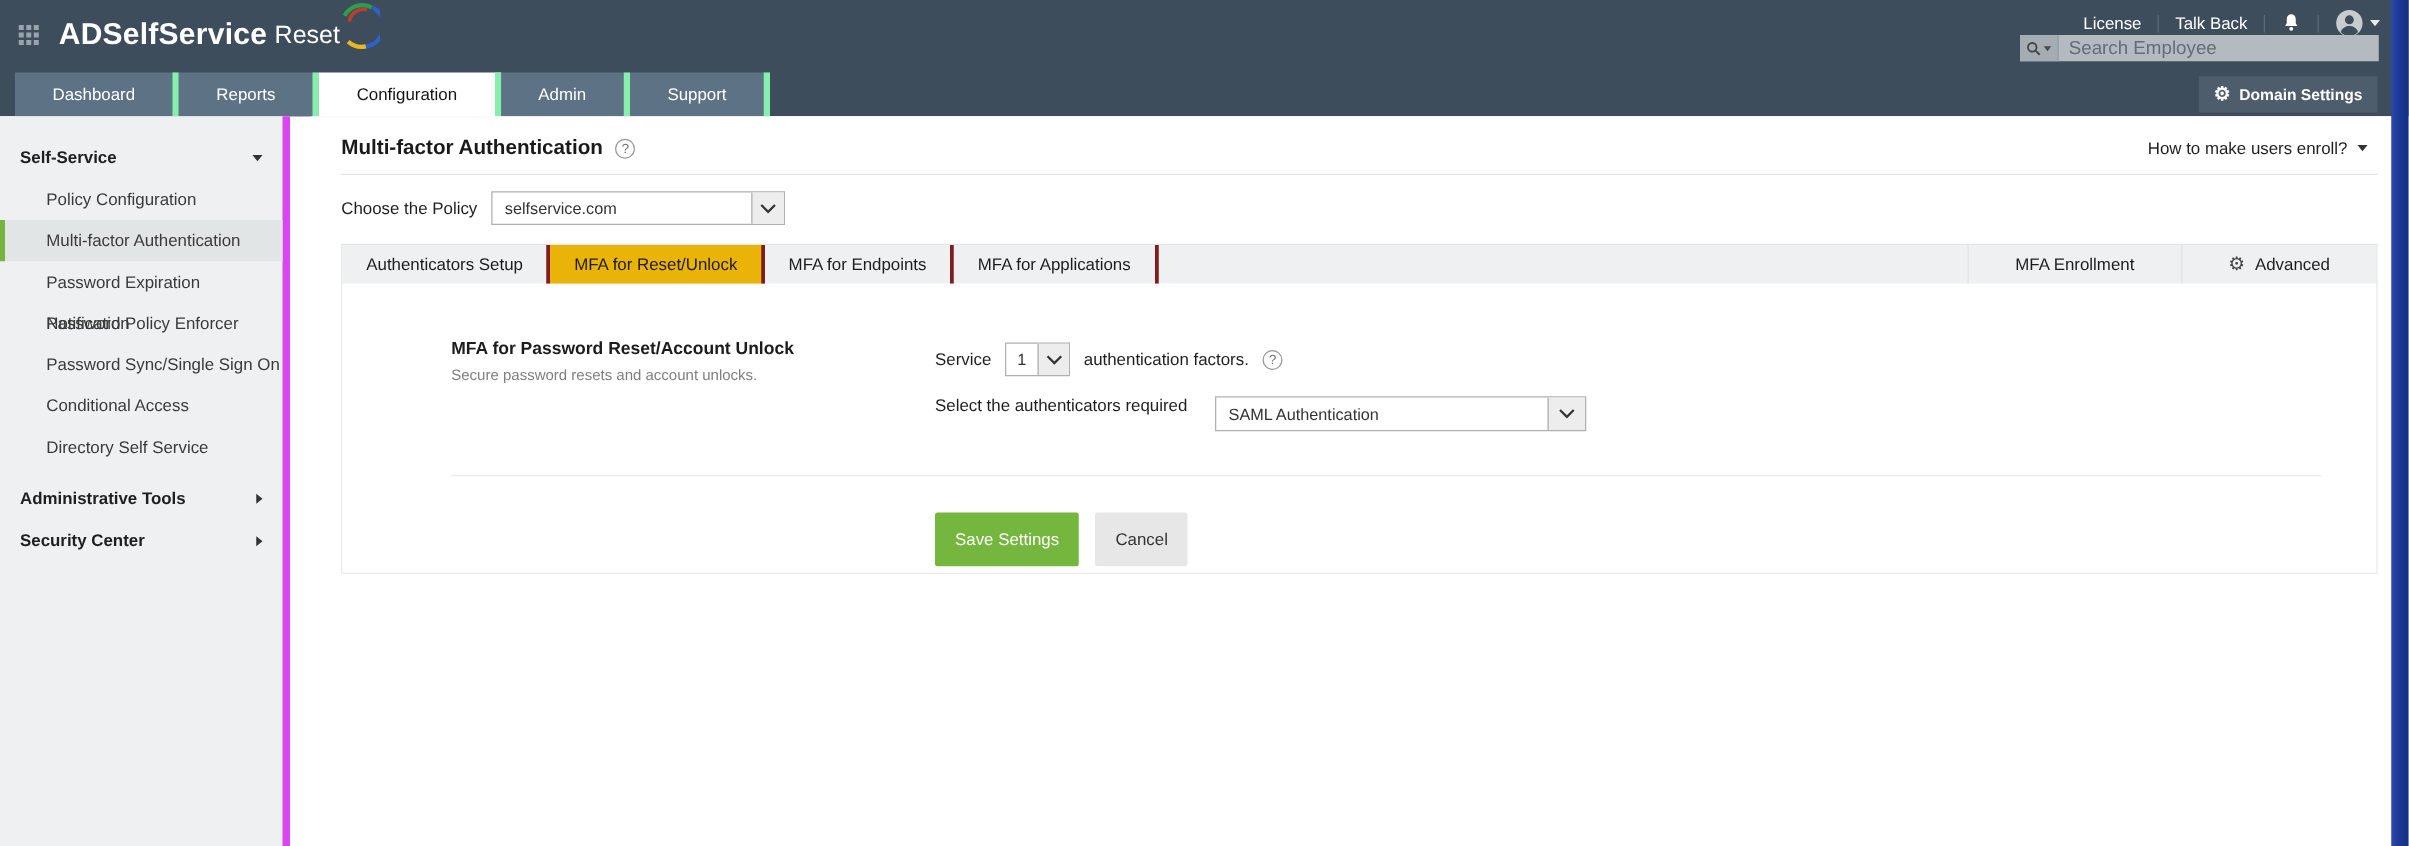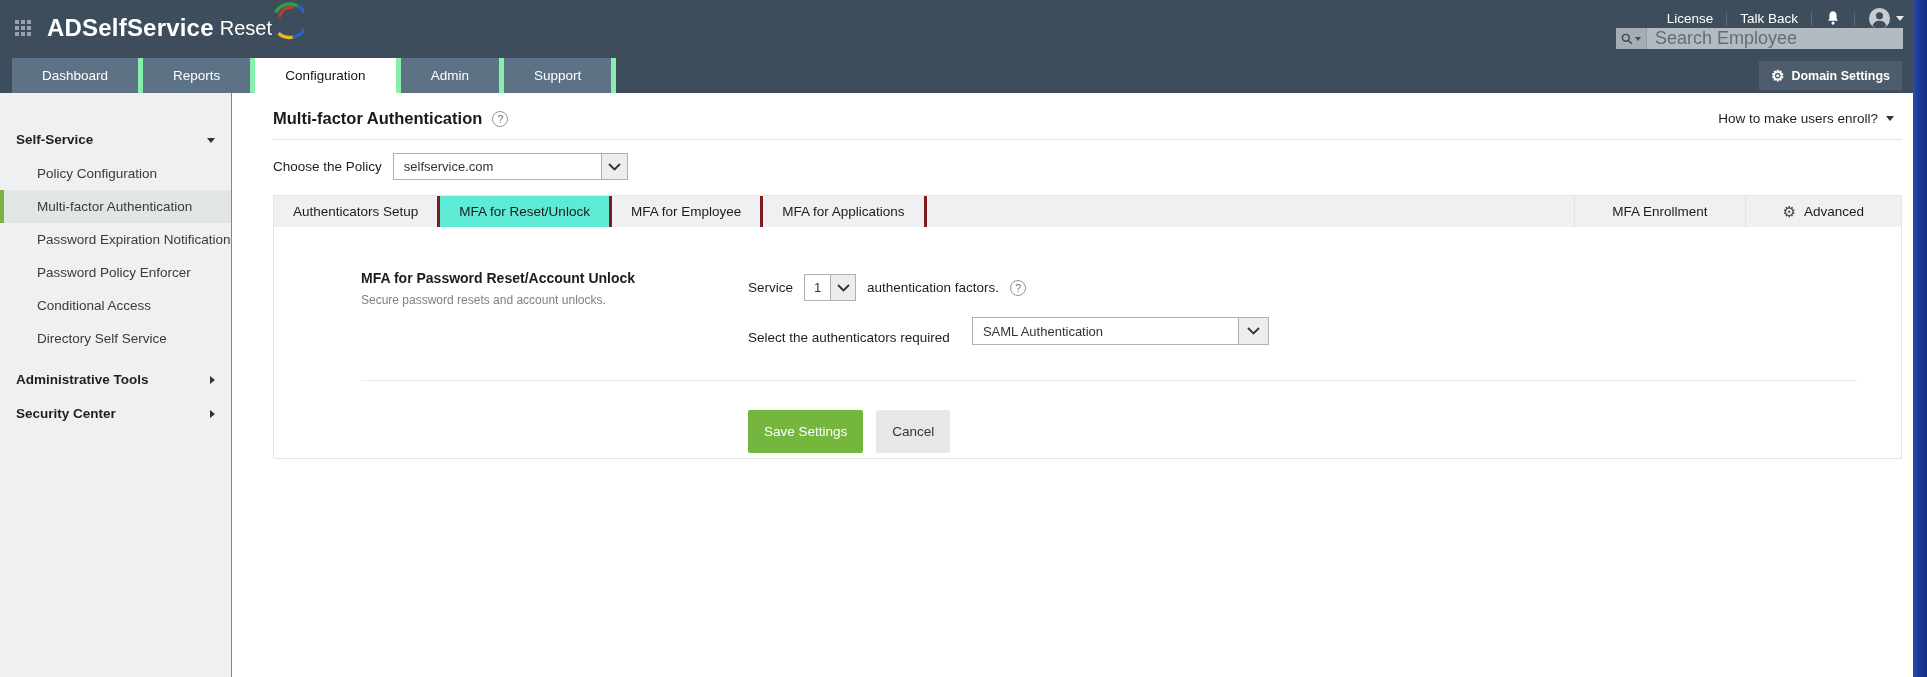--- a/index.html
+++ b/index.html
@@ -22,32 +22,32 @@
   .top-right { position:absolute; right:23px; top:7px; display:flex; align-items:center; gap:13px; color:#fff; font-size:13.5px; }
   .top-right a { color:#fff; text-decoration:none; cursor:pointer; }
   .vsep { width:1px; height:14px; background:#5d6b78; }
   .bell { display:flex; align-items:center; cursor:pointer; }
   .avatar-wrap { display:flex; align-items:center; gap:5px; cursor:pointer; }
   .caret-dn-w { width:0; height:0; border-left:4px solid transparent; border-right:4px solid transparent; border-top:5px solid #e8eaec; }
 
   .search { position:absolute; right:24px; top:28px; width:287px; height:21px; display:flex; background:#b3bbc1; }
   .search-zone { width:31px; background:#a5adb4; border-right:1px solid #949da4; display:flex; align-items:center; justify-content:center; gap:2px; cursor:pointer; }
   .caret-dn-xs { width:0; height:0; border-left:3px solid transparent; border-right:3px solid transparent; border-top:4px solid #4a4a4a; }
-  .search input { flex:1; border:none; outline:none; background:transparent; font-family:"Liberation Sans",sans-serif; font-size:18px; color:#4c1d95; padding:0 8px; }
+  .search input { flex:1; border:none; outline:none; background:transparent; font-family:"Liberation Sans",sans-serif; font-size:15px; color:#4c1d95; padding:0 8px; }
   .search input::placeholder { color:#656d74; }
 
   .nav { position:absolute; left:0; right:0; bottom:0; height:35px; display:flex; padding-left:12px; }
   .navtab { line-height:35px; padding:0 30px; background:#5d7285; color:#fff; font-size:13.5px; border-right:5px solid #86efac; cursor:pointer; }
   .navtab.active { background:#fff; color:#141414; }
   .domain-btn { position:absolute; right:25px; top:3px; height:29px; background:#4d5d6b; color:#fff;
     display:flex; align-items:center; gap:7px; padding:0 12px; font-size:12.5px; font-weight:700; cursor:pointer; }
   .gear { font-size:15px; line-height:1; color:#fff; }
 
   
-  .sidebar { position:absolute; top:93px; left:0; bottom:0; width:232px; background:#eef0f1; border-right:1px solid #d946ef; padding-top:30px; }
+  .sidebar { position:absolute; top:93px; left:0; bottom:0; width:232px; background:#eef0f1; border-right:6px solid #d946ef; padding-top:16px; }
   .side-head { height:34px; line-height:34px; padding:0 16px; display:flex; align-items:center; justify-content:space-between;
     font-size:13.5px; font-weight:700; color:#1f1f1f; cursor:pointer; }
   .caret-dn-d { width:0; height:0; border-left:4px solid transparent; border-right:4px solid transparent; border-top:5px solid #333; }
   .caret-rt-d { width:0; height:0; border-top:4px solid transparent; border-bottom:4px solid transparent; border-left:5px solid #333; }
   .side-item { height:33px; line-height:33px; padding-left:37px; font-size:13.5px; color:#3a3a3a; cursor:pointer; }
   .side-item.selected { background:#e2e5e6; border-left:4px solid #76b43e; padding-left:33px; }
   .side-gap { height:8px; }
 
   
   .main { position:absolute; left:249px; top:93px; right:0; bottom:0; background:#fff; }
@@ -61,34 +61,34 @@
 
   .policy-row { display:flex; align-items:center; gap:11px; margin:13px 25px 0 24px; font-size:13.5px; color:#1e1e1e; }
   .selectbox { display:flex; background:#fff; border:1px solid #b0b0b0; height:27px; align-items:stretch; cursor:pointer; }
   .selectbox .val { display:flex; align-items:center; padding:0 10px; font-size:13px; color:#333; flex:1; white-space:nowrap; }
   .selectbox .chev { width:26px; border-left:1px solid #b0b0b0; background:#ededee; display:flex; align-items:center; justify-content:center; }
   .policy-select { width:235px; }
 
   .card { margin:15px 25px 0 24px; border:1px solid #e3e5e6; }
   .tabbar { display:flex; background:#eef0f1; height:31px; font-size:13.5px; color:#1c1c1c; }
   .tab { line-height:31px; padding:0 19px; border-right:3px solid #7f1d1d; cursor:pointer; white-space:nowrap; }
-  .tab.active { background:#5eead4; }
+  .tab.active { background:#eab308; }
   .tab-spacer { flex:1; }
   .tab.rt { border-right:none; border-left:1px solid #dfe1e3; padding:0 37px; display:flex; align-items:center; gap:8px; }
   .tab .gear-dark { color:#444; font-size:15px; }
 
   .card-body { position:relative; height:231px; background:#fff; }
   .section-head { position:absolute; left:87px; top:43px; }
   .section-head h2 { font-size:14px; font-weight:700; color:#1c1c1c; }
   .section-sub { margin-top:7px; font-size:12px; color:#7f7f7f; }
   .enable-row { position:absolute; left:474px; top:47px; display:flex; align-items:center; gap:11px; font-size:13.5px; color:#1e1e1e; }
   .mini-select { width:52px; }
   .mini-select .val { justify-content:center; padding:0; }
   .mini-select .chev { width:25px; }
-  .auth-row { position:absolute; left:474px; top:90px; display:flex; align-items:flex-end; gap:22px; font-size:13.5px; color:#1e1e1e; }
+  .auth-row { position:absolute; left:474px; top:90px; display:flex; align-items:flex-start; gap:22px; font-size:13.5px; color:#1e1e1e; }
   .auth-select { width:297px; height:28px; }
   .auth-select .chev { width:30px; }
   .body-divider { position:absolute; left:87px; right:44px; top:153px; border-top:1px solid #ebebeb; }
   .btn-row { position:absolute; left:474px; top:183px; display:flex; gap:13px; }
   .btn { height:43px; padding:0 16px; font-size:13.5px; border:none; border-radius:2px; cursor:pointer; font-family:"Liberation Sans",sans-serif; }
   .btn-save { background:#75b73e; color:#fff; }
   .btn-cancel { background:#e7e7e7; color:#333; }
 
   .edge-bar { position:absolute; right:0; top:0; width:14px; height:100%;
     background:linear-gradient(90deg,#2b4aab 0%, #1c3a97 40%, #142e7e 100%); cursor:pointer; }
@@ -173,20 +173,21 @@
 
   <div class="sidebar">
     <div class="side-head">
       <span>Self-Service</span>
       <span class="caret-dn-d"></span>
     </div>
     <div class="side-item">Policy Configuration</div>
     <div class="side-item selected">Multi-factor Authentication</div>
     <div class="side-item">Password Expiration Notification</div>
     <div class="side-item">Password Policy Enforcer</div>
+    <div class="side-item">Password Sync/Single Sign On</div>
     <div class="side-item">Conditional Access</div>
     <div class="side-item">Directory Self Service</div>
     <div class="side-gap"></div>
     <div class="side-head">
       <span>Administrative Tools</span>
       <span class="caret-rt-d"></span>
     </div>
     <div class="side-head">
       <span>Security Center</span>
       <span class="caret-rt-d"></span>
@@ -216,21 +217,21 @@
               <polyline points="1,1 6.5,6.5 12,1" stroke="#333" stroke-width="1.8"></polyline>
             </svg>
         </span>
       </div>
     </div>
 
     <div class="card">
       <div class="tabbar">
         <div class="tab">Authenticators Setup</div>
         <div class="tab active">MFA for Reset/Unlock</div>
-        <div class="tab">MFA for Employee</div>
+        <div class="tab">MFA for Endpoints</div>
         <div class="tab">MFA for Applications</div>
         <div class="tab-spacer"></div>
         <div class="tab rt">
           <span>MFA Enrollment</span>
         </div>
         <div class="tab rt">
           <span class="gear-dark">⚙</span>
           <span>Advanced</span>
         </div>
       </div>

